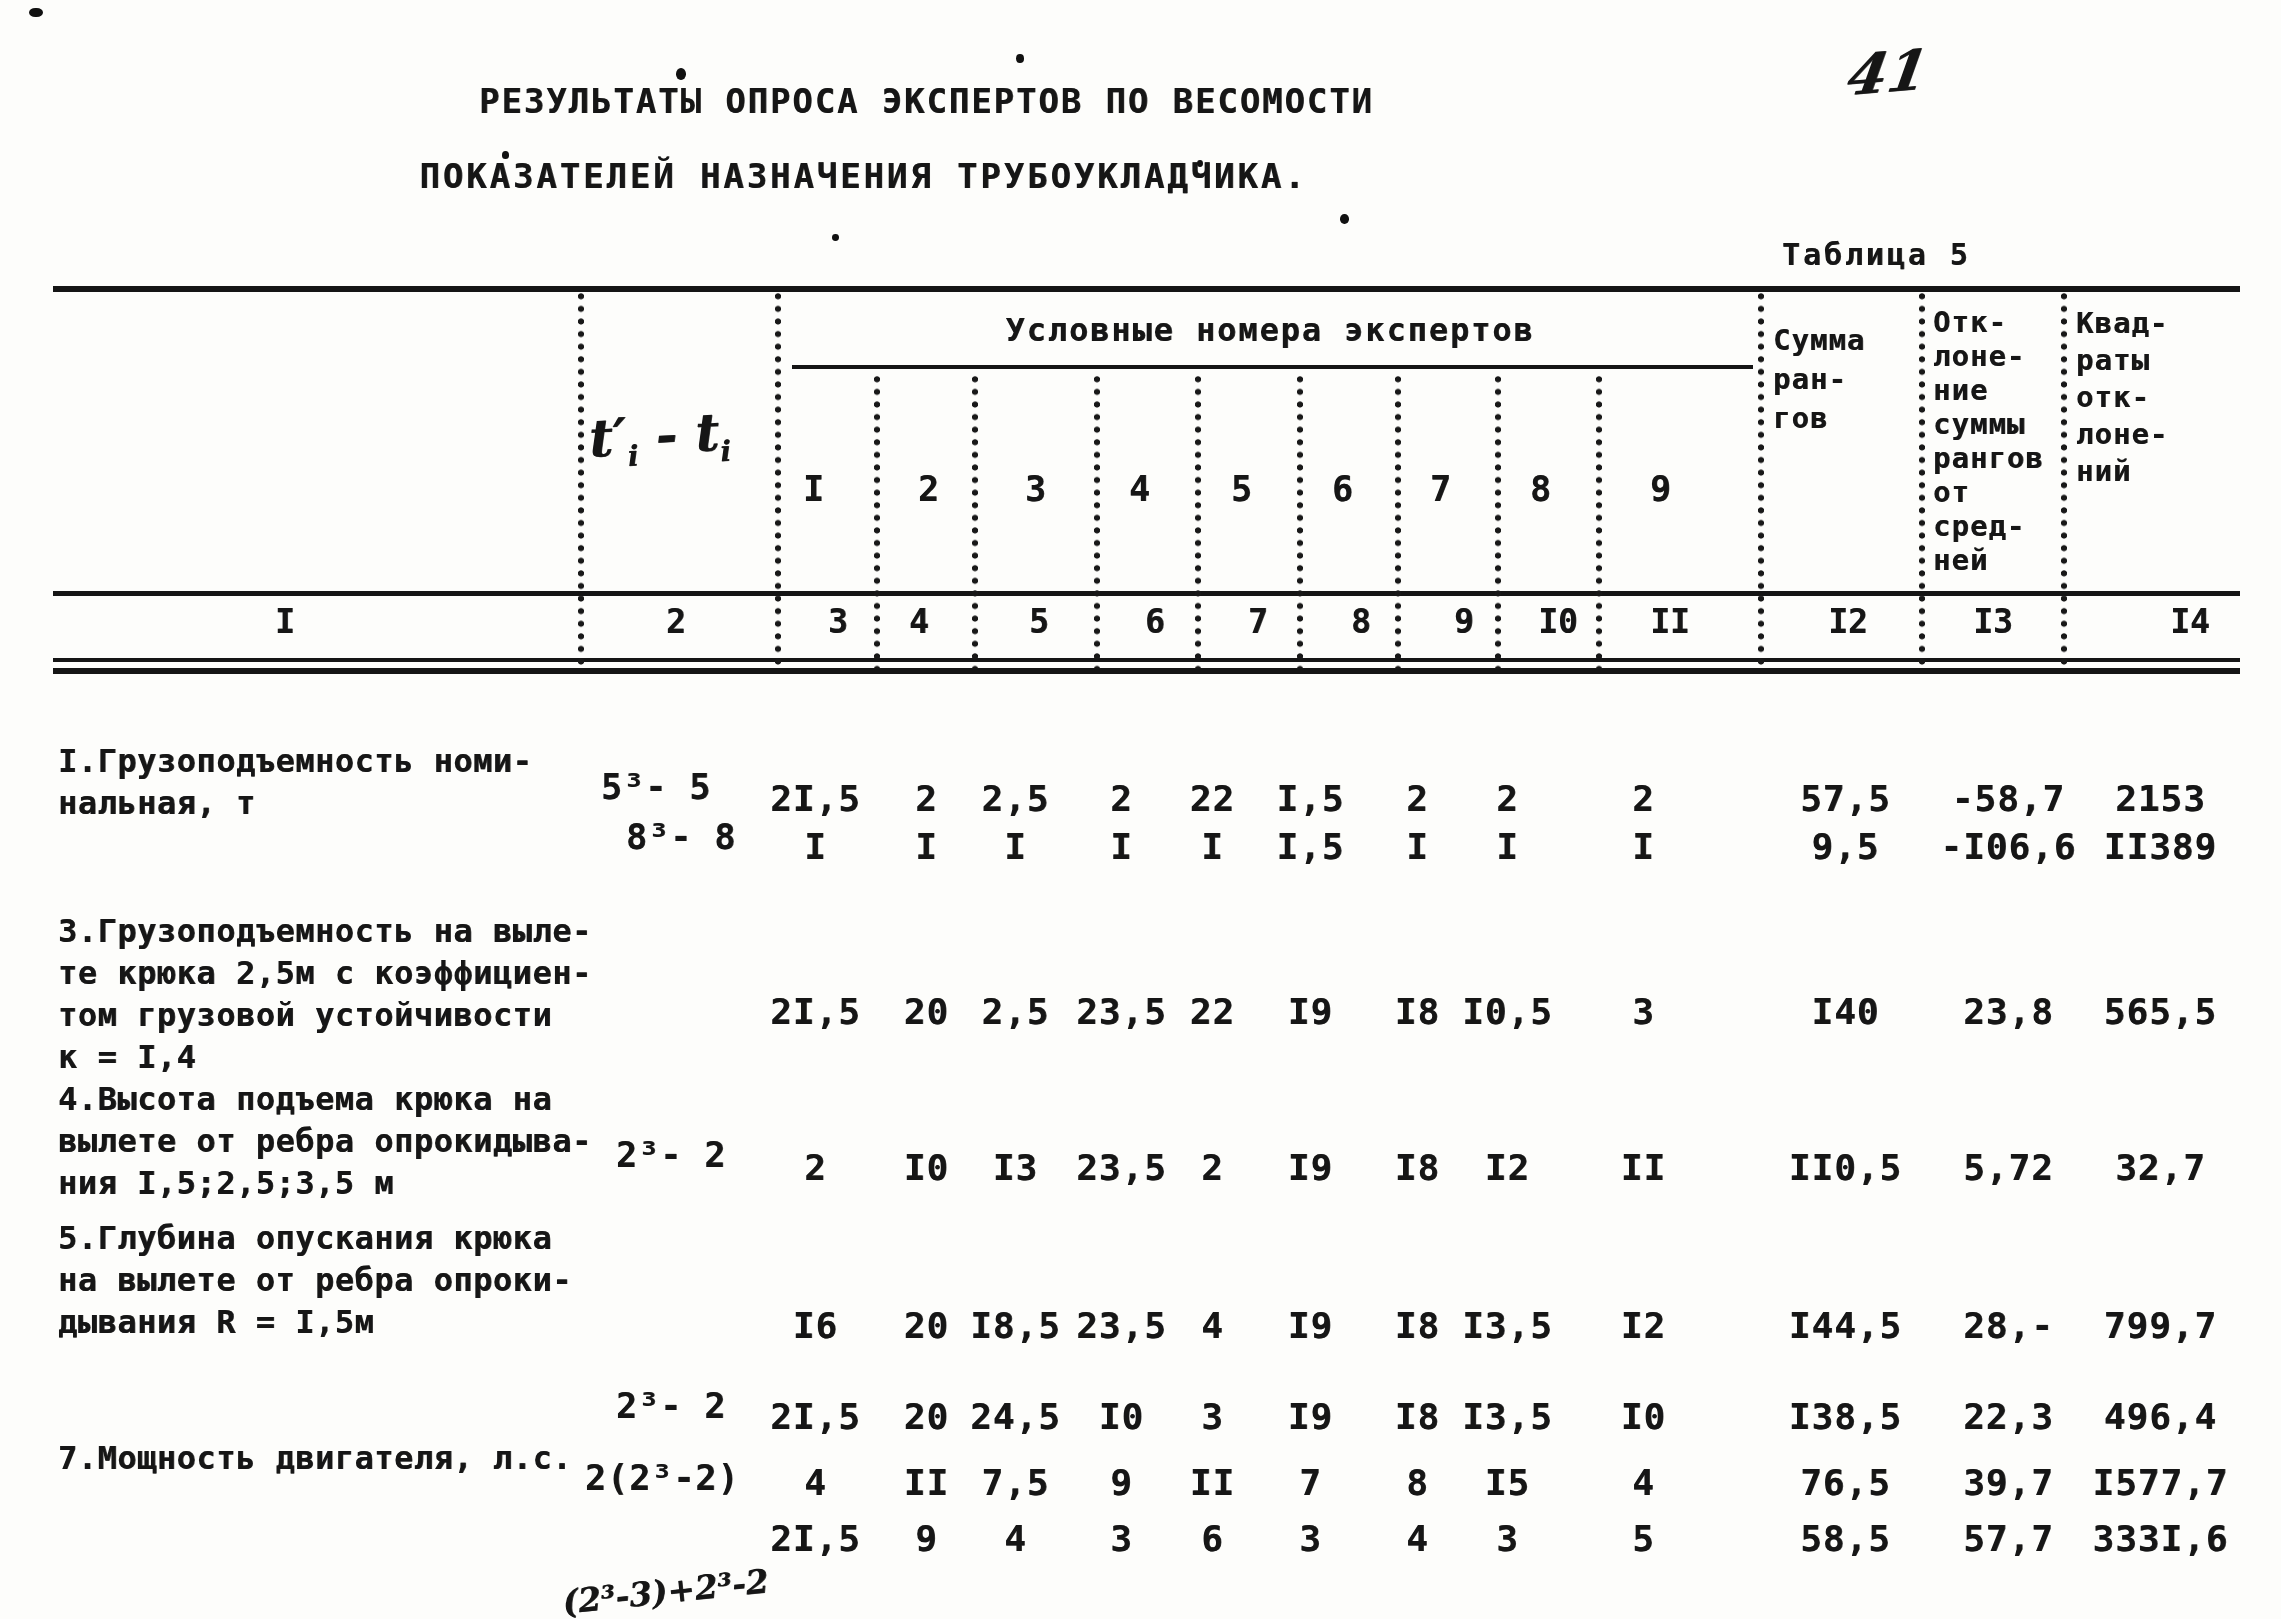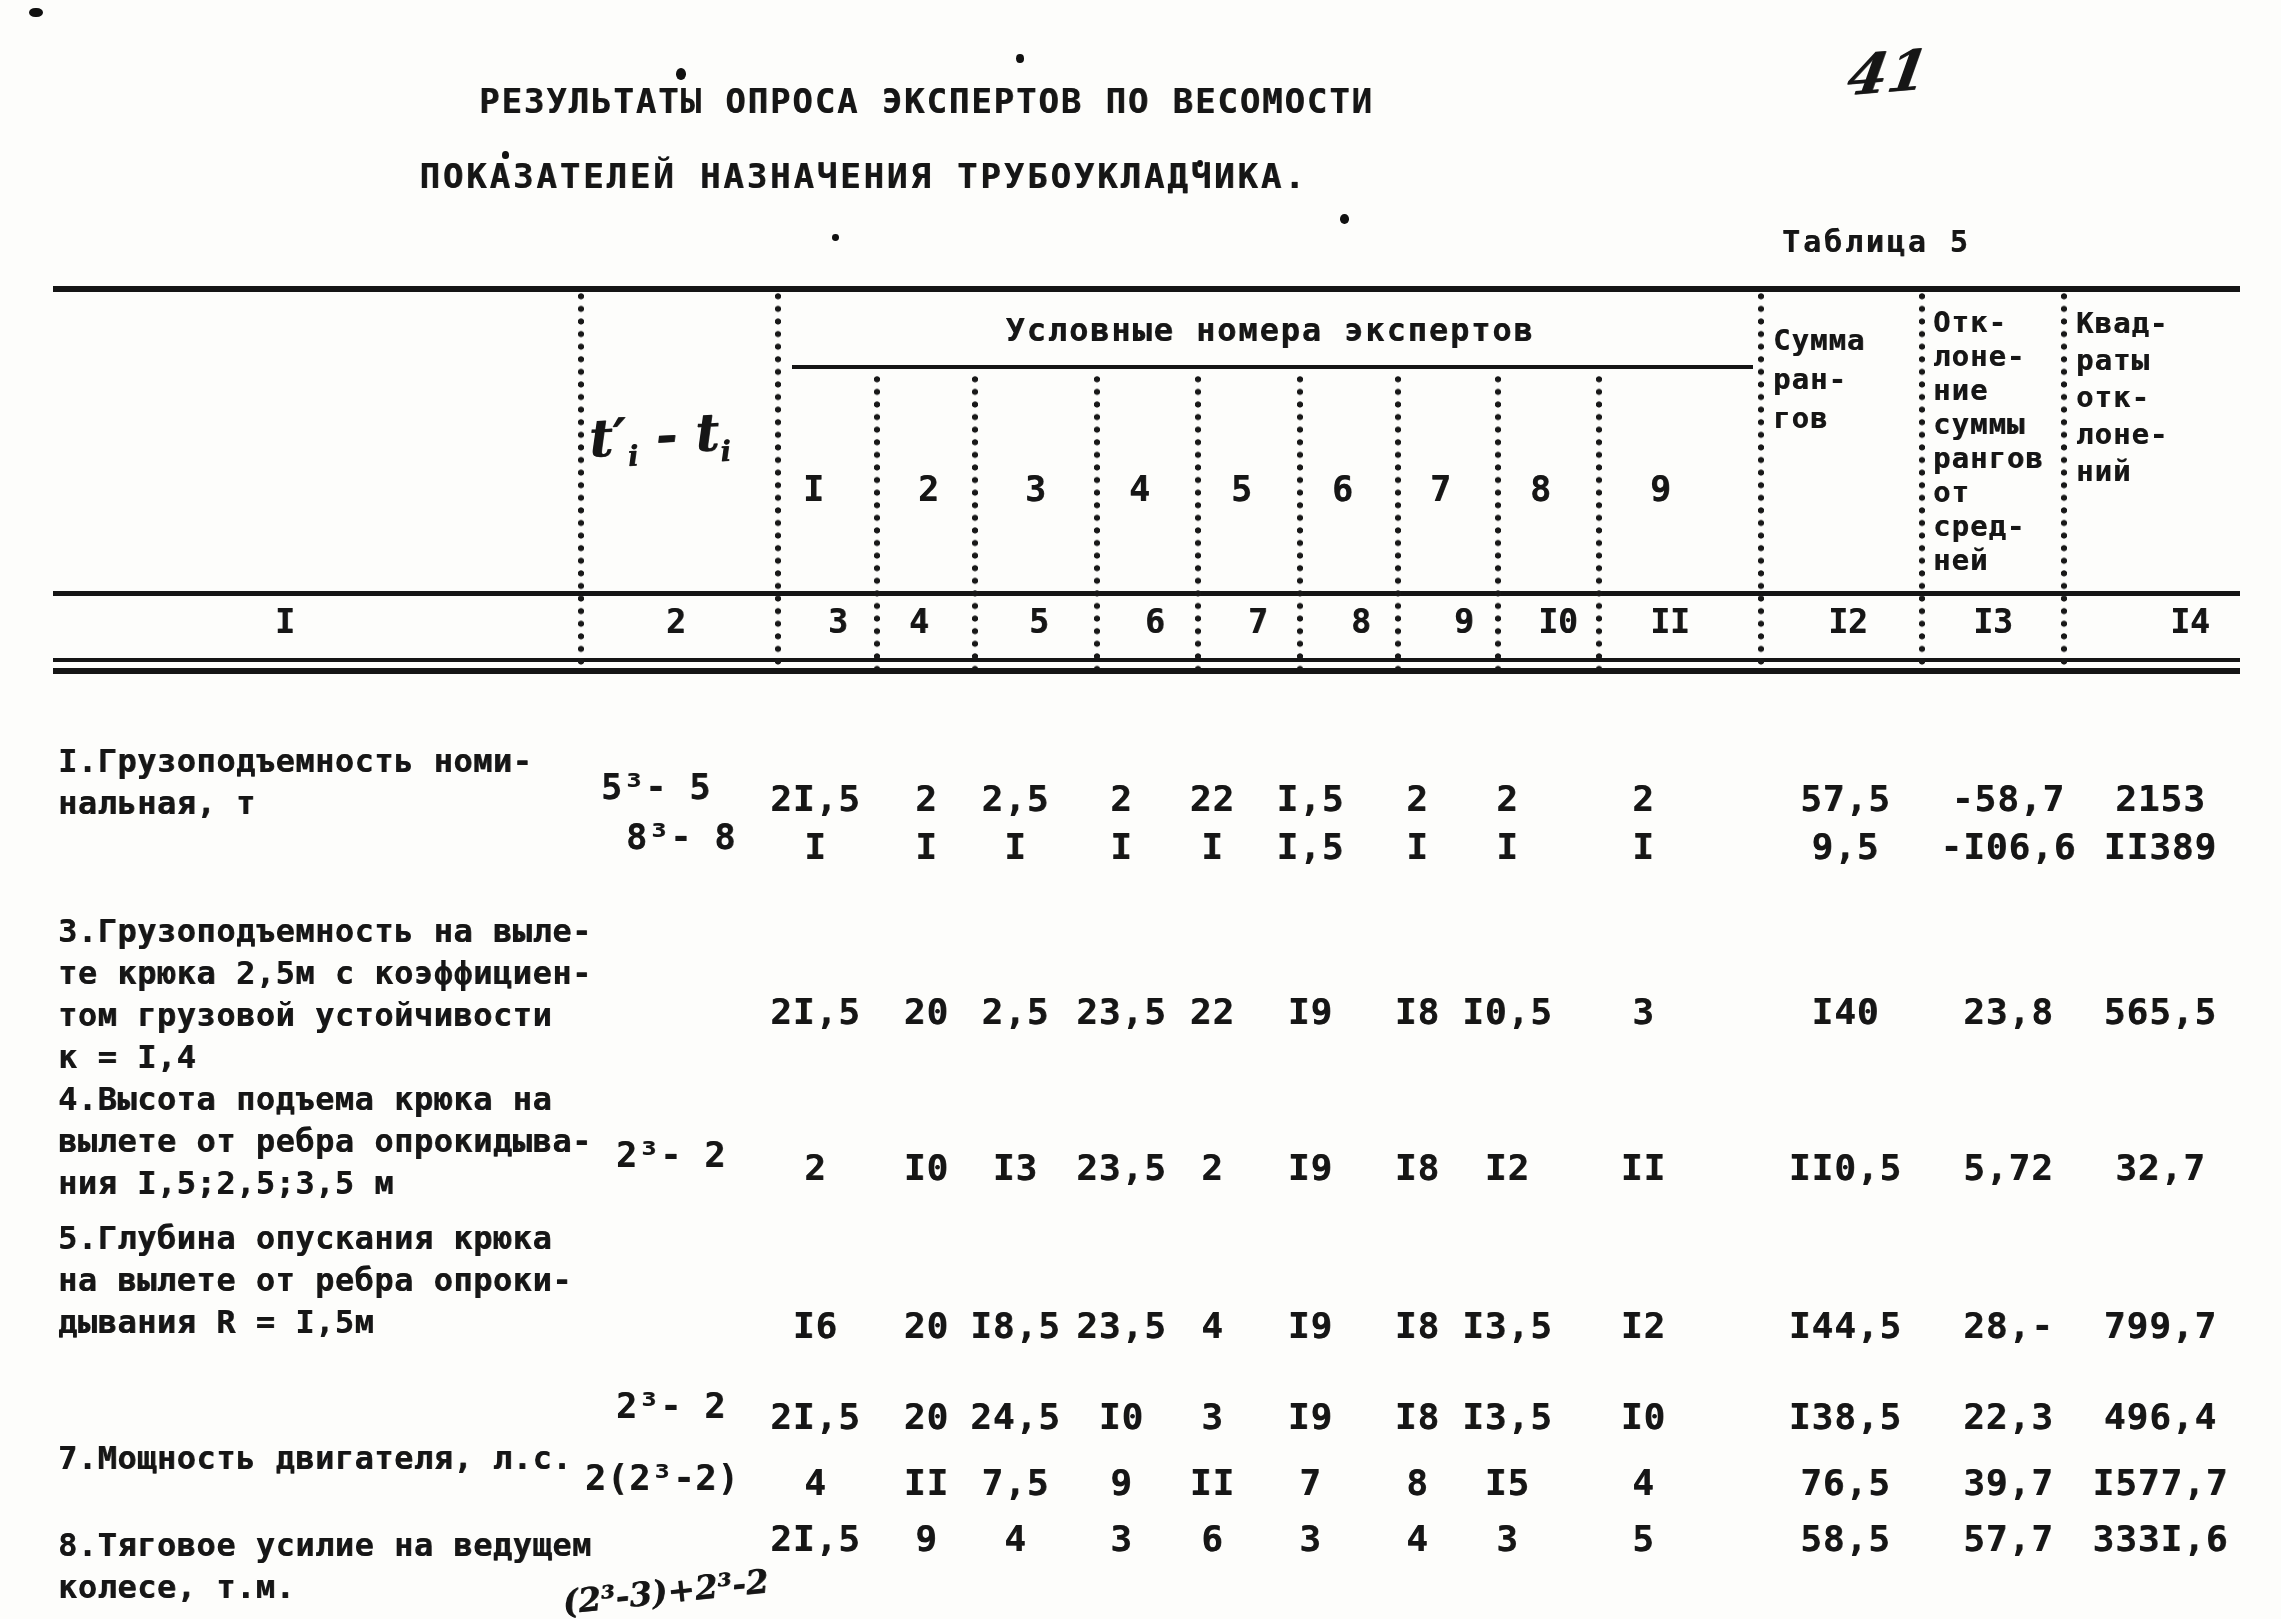--- a/index.html
+++ b/index.html
@@ -6,21 +6,21 @@
   .page{
     position:relative;width:2282px;height:1619px;background:#fdfdfb;overflow:hidden;
     color:#161616;font-family:"DejaVu Sans Mono",monospace;font-weight:700;
   }
   .page *{text-shadow:0.6px 0.3px 0 rgba(10,10,10,.75);}
   .title{position:absolute;left:415px;top:81px;width:1023px;text-align:center;
          font-size:34px;letter-spacing:1.9px;}
   .title .l2{margin-top:35px;padding-right:126px;letter-spacing:2.9px;}
   .pageno{position:absolute;left:1849px;top:39px;font-size:56px;
           transform:skewX(-14deg) rotate(-5deg);}
-  .caption{position:absolute;left:1782px;top:224px;font-size:30px;letter-spacing:2.9px;}
+  .caption{position:absolute;left:1782px;top:237px;font-size:30px;letter-spacing:2.9px;}
   .hline{position:absolute;background:#151515;text-shadow:none;}
   .vdot{position:absolute;width:5.8px;text-shadow:none;
         background-image:radial-gradient(circle at 2.9px 4.3px,#181818 2.6px,transparent 3.4px);
         background-size:5.8px 12.6px;background-repeat:repeat-y;}
   .hcell{position:absolute;font-size:29px;line-height:35px;white-space:pre-line;letter-spacing:1px;}
   .colname{position:absolute;font-size:32px;line-height:62px;white-space:pre-line;letter-spacing:1px;}
   .groupcell{position:absolute;text-align:center;font-size:32px;letter-spacing:1.9px;}
   .sumcell{line-height:39px;}
   .num{position:absolute;text-align:center;font-size:35px;}
   .colnum{position:absolute;text-align:center;font-size:33px;}
@@ -216,22 +216,20 @@
     <div class="val" style="left: 924px; top: 1462px; width: 183px;">7,5</div>
     <div class="val" style="left: 1030px; top: 1462px; width: 183px;">9</div>
     <div class="val" style="left: 1121px; top: 1462px; width: 183px;">II</div>
     <div class="val" style="left: 1219px; top: 1462px; width: 183px;">7</div>
     <div class="val" style="left: 1326px; top: 1462px; width: 183px;">8</div>
     <div class="val" style="left: 1416px; top: 1462px; width: 183px;">I5</div>
     <div class="val" style="left: 1552px; top: 1462px; width: 183px;">4</div>
     <div class="val" style="left: 1754px; top: 1462px; width: 183px;">76,5</div>
     <div class="val" style="left: 1917px; top: 1462px; width: 183px;">39,7</div>
     <div class="val" style="left: 2069px; top: 1462px; width: 183px;">I577,7</div>
-    <div class="rowname" style="left: 58px; top: 1524px; width: 565px;">8.Тяговое усилие на ведущем
-колесе, т.м.</div>
     <div class="hand formula" style="left: 562px; top: 1572px;">(2³-3)+2³-2</div>
     <div class="val" style="left: 724px; top: 1518px; width: 183px;">2I,5</div>
     <div class="val" style="left: 835px; top: 1518px; width: 183px;">9</div>
     <div class="val" style="left: 924px; top: 1518px; width: 183px;">4</div>
     <div class="val" style="left: 1030px; top: 1518px; width: 183px;">3</div>
     <div class="val" style="left: 1121px; top: 1518px; width: 183px;">6</div>
     <div class="val" style="left: 1219px; top: 1518px; width: 183px;">3</div>
     <div class="val" style="left: 1326px; top: 1518px; width: 183px;">4</div>
     <div class="val" style="left: 1416px; top: 1518px; width: 183px;">3</div>
     <div class="val" style="left: 1552px; top: 1518px; width: 183px;">5</div>

